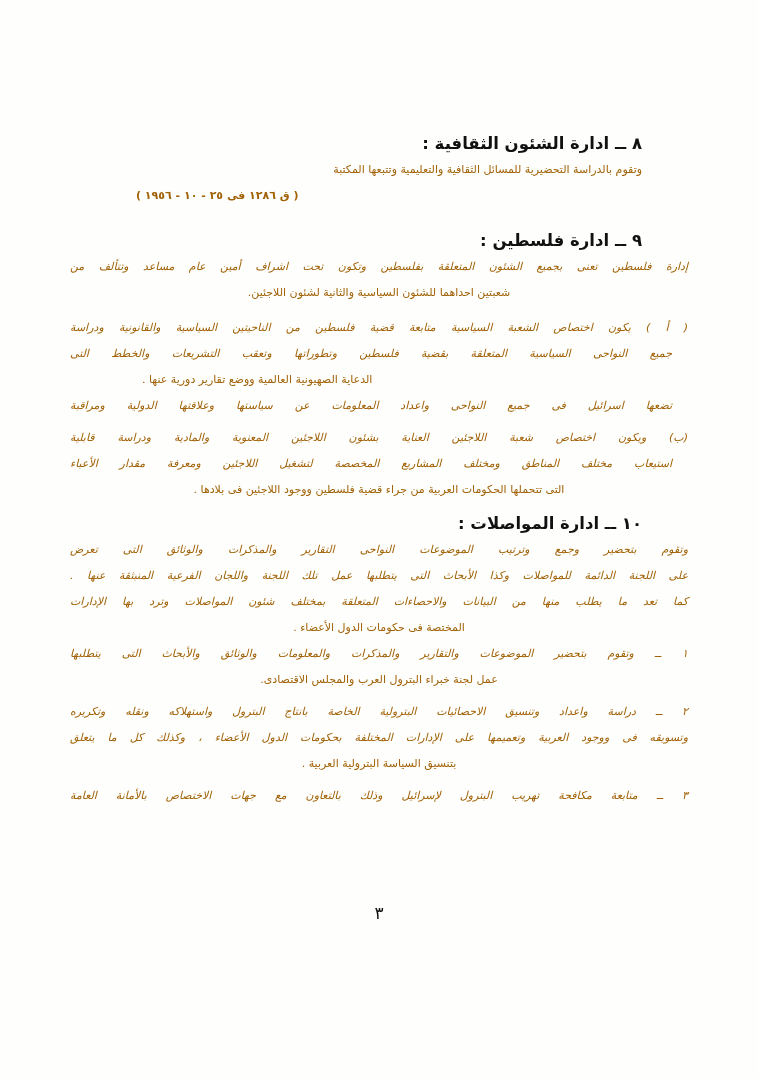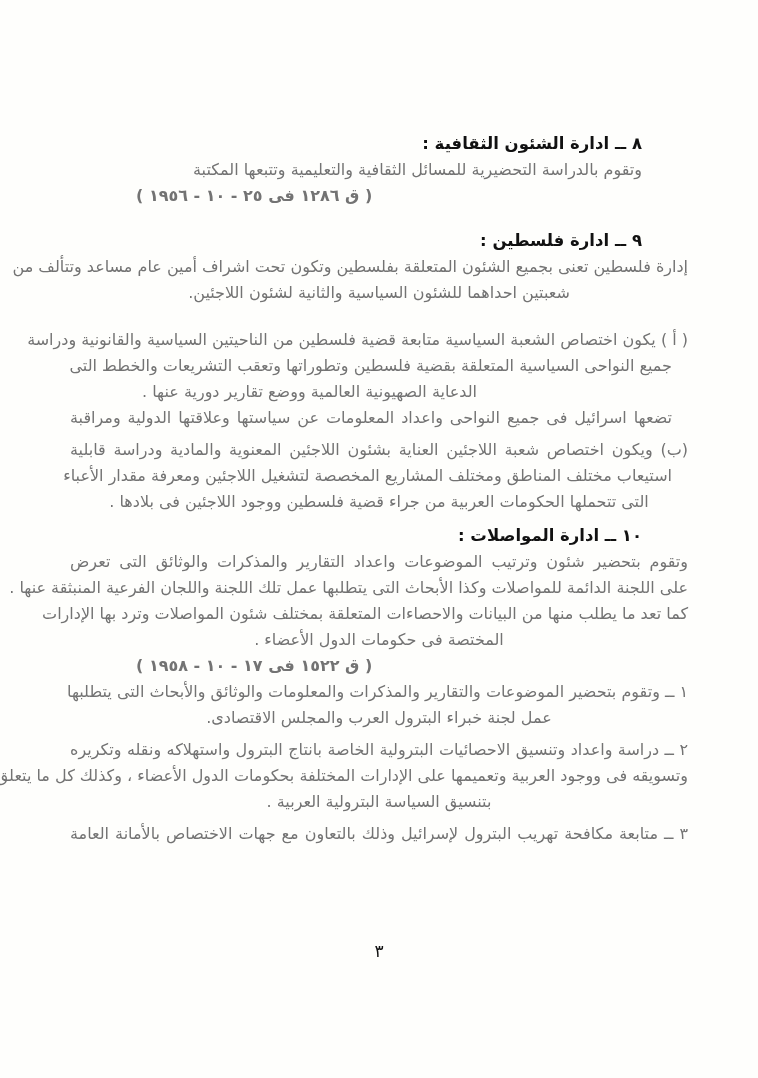--- a/index.html
+++ b/index.html
@@ -15,37 +15,38 @@
     background: #fefefc;
     overflow: hidden;
     direction: rtl;
     font-family: "DejaVu Sans", sans-serif;
     color: #1a1a1a;
   }
   .content {
     padding: 131px 70px 0 70px; 
   }
   .p-line {
-    font-size: 16px;
+    font-size: 11px;
     line-height: 26px;
     white-space: nowrap;
-    color: #737373;
+    color: #a16207;
   }
   
   .heading {
     font-weight: bold;
     text-align: right;
     padding-right: 46px;
     font-size: 16.5px;
     color: #111111;
   }
   
   .full {
     text-align: justify;
     text-align-last: justify;
+    font-style: italic;
   }
   
   .ind {
     padding-right: 16px;
   }
   
   .single {
     text-align: right;
     padding-right: 46px;
   }
@@ -60,21 +61,21 @@
   }
   
   .cite {
     text-align: left;
     padding-left: 66px;
     letter-spacing: 1px;
     font-weight: bold;
   }
   .mt-sec   { margin-top: 19px; }
   .mt-sec-s { margin-top: 8px; }
-  .mt-para  { margin-top: 21px; }
+  .mt-para  { margin-top: 9px; }
   .mt-item  { margin-top: 6px; }
   .page-number {
     margin-top: 94px;
     text-align: center;
     font-size: 17px;
     color: #111111;
   }
 </style>
 </head>
 <body>
@@ -93,25 +94,24 @@
     <div class="p-line full mt-para">( أ ) يكون اختصاص الشعبة السياسية متابعة قضية فلسطين من الناحيتين السياسية والقانونية ودراسة</div>
     <div class="p-line full ind">جميع النواحى السياسية المتعلقة بقضية فلسطين وتطوراتها وتعقب التشريعات والخطط التى</div>
     <div class="p-line tail-left">الدعاية الصهيونية العالمية ووضع تقارير دورية عنها .</div>
     <div class="p-line full ind">تضعها اسرائيل فى جميع النواحى واعداد المعلومات عن سياستها وعلاقتها الدولية ومراقبة</div>
 
     <div class="p-line full mt-item">(ب) ويكون اختصاص شعبة اللاجئين العناية بشئون اللاجئين المعنوية والمادية ودراسة قابلية</div>
     <div class="p-line full ind">استيعاب مختلف المناطق ومختلف المشاريع المخصصة لتشغيل اللاجئين ومعرفة مقدار الأعباء</div>
     <div class="p-line tail-center">التى تتحملها الحكومات العربية من جراء قضية فلسطين ووجود اللاجئين فى بلادها .</div>
 
     <div class="p-line heading mt-sec-s">١٠ ــ ادارة المواصلات :</div>
-    <div class="p-line full">وتقوم بتحضير شئون وترتيب الموضوعات واعداد التقارير والمذكرات والوثائق التى تعرض</div>
+    <div class="p-line full">وتقوم بتحضير وجمع وترتيب الموضوعات النواحى التقارير والمذكرات والوثائق التى تعرض</div>
     <div class="p-line full">على اللجنة الدائمة للمواصلات وكذا الأبحاث التى يتطلبها عمل تلك اللجنة واللجان الفرعية المنبثقة عنها .</div>
     <div class="p-line full">كما تعد ما يطلب منها من البيانات والاحصاءات المتعلقة بمختلف شئون المواصلات وترد بها الإدارات</div>
     <div class="p-line tail-center">المختصة فى حكومات الدول الأعضاء .</div>
-    <div class="p-line cite">( ق ١٥٢٢ فى ١٧ - ١٠ - ١٩٥٨ )</div>
 
 
     <div class="p-line full">١ ــ وتقوم بتحضير الموضوعات والتقارير والمذكرات والمعلومات والوثائق والأبحاث التى يتطلبها</div>
     <div class="p-line tail-center">عمل لجنة خبراء البترول العرب والمجلس الاقتصادى.</div>
 
     <div class="p-line full mt-item">٢ ــ دراسة واعداد وتنسيق الاحصائيات البترولية الخاصة بانتاج البترول واستهلاكه ونقله وتكريره</div>
     <div class="p-line full">وتسويقه فى ووجود العربية وتعميمها على الإدارات المختلفة بحكومات الدول الأعضاء ، وكذلك كل ما يتعلق</div>
     <div class="p-line tail-center">بتنسيق السياسة البترولية العربية .</div>
 
     <div class="p-line full mt-item">٣ ــ متابعة مكافحة تهريب البترول  لإسرائيل وذلك بالتعاون  مع جهات الاختصاص بالأمانة العامة</div>

